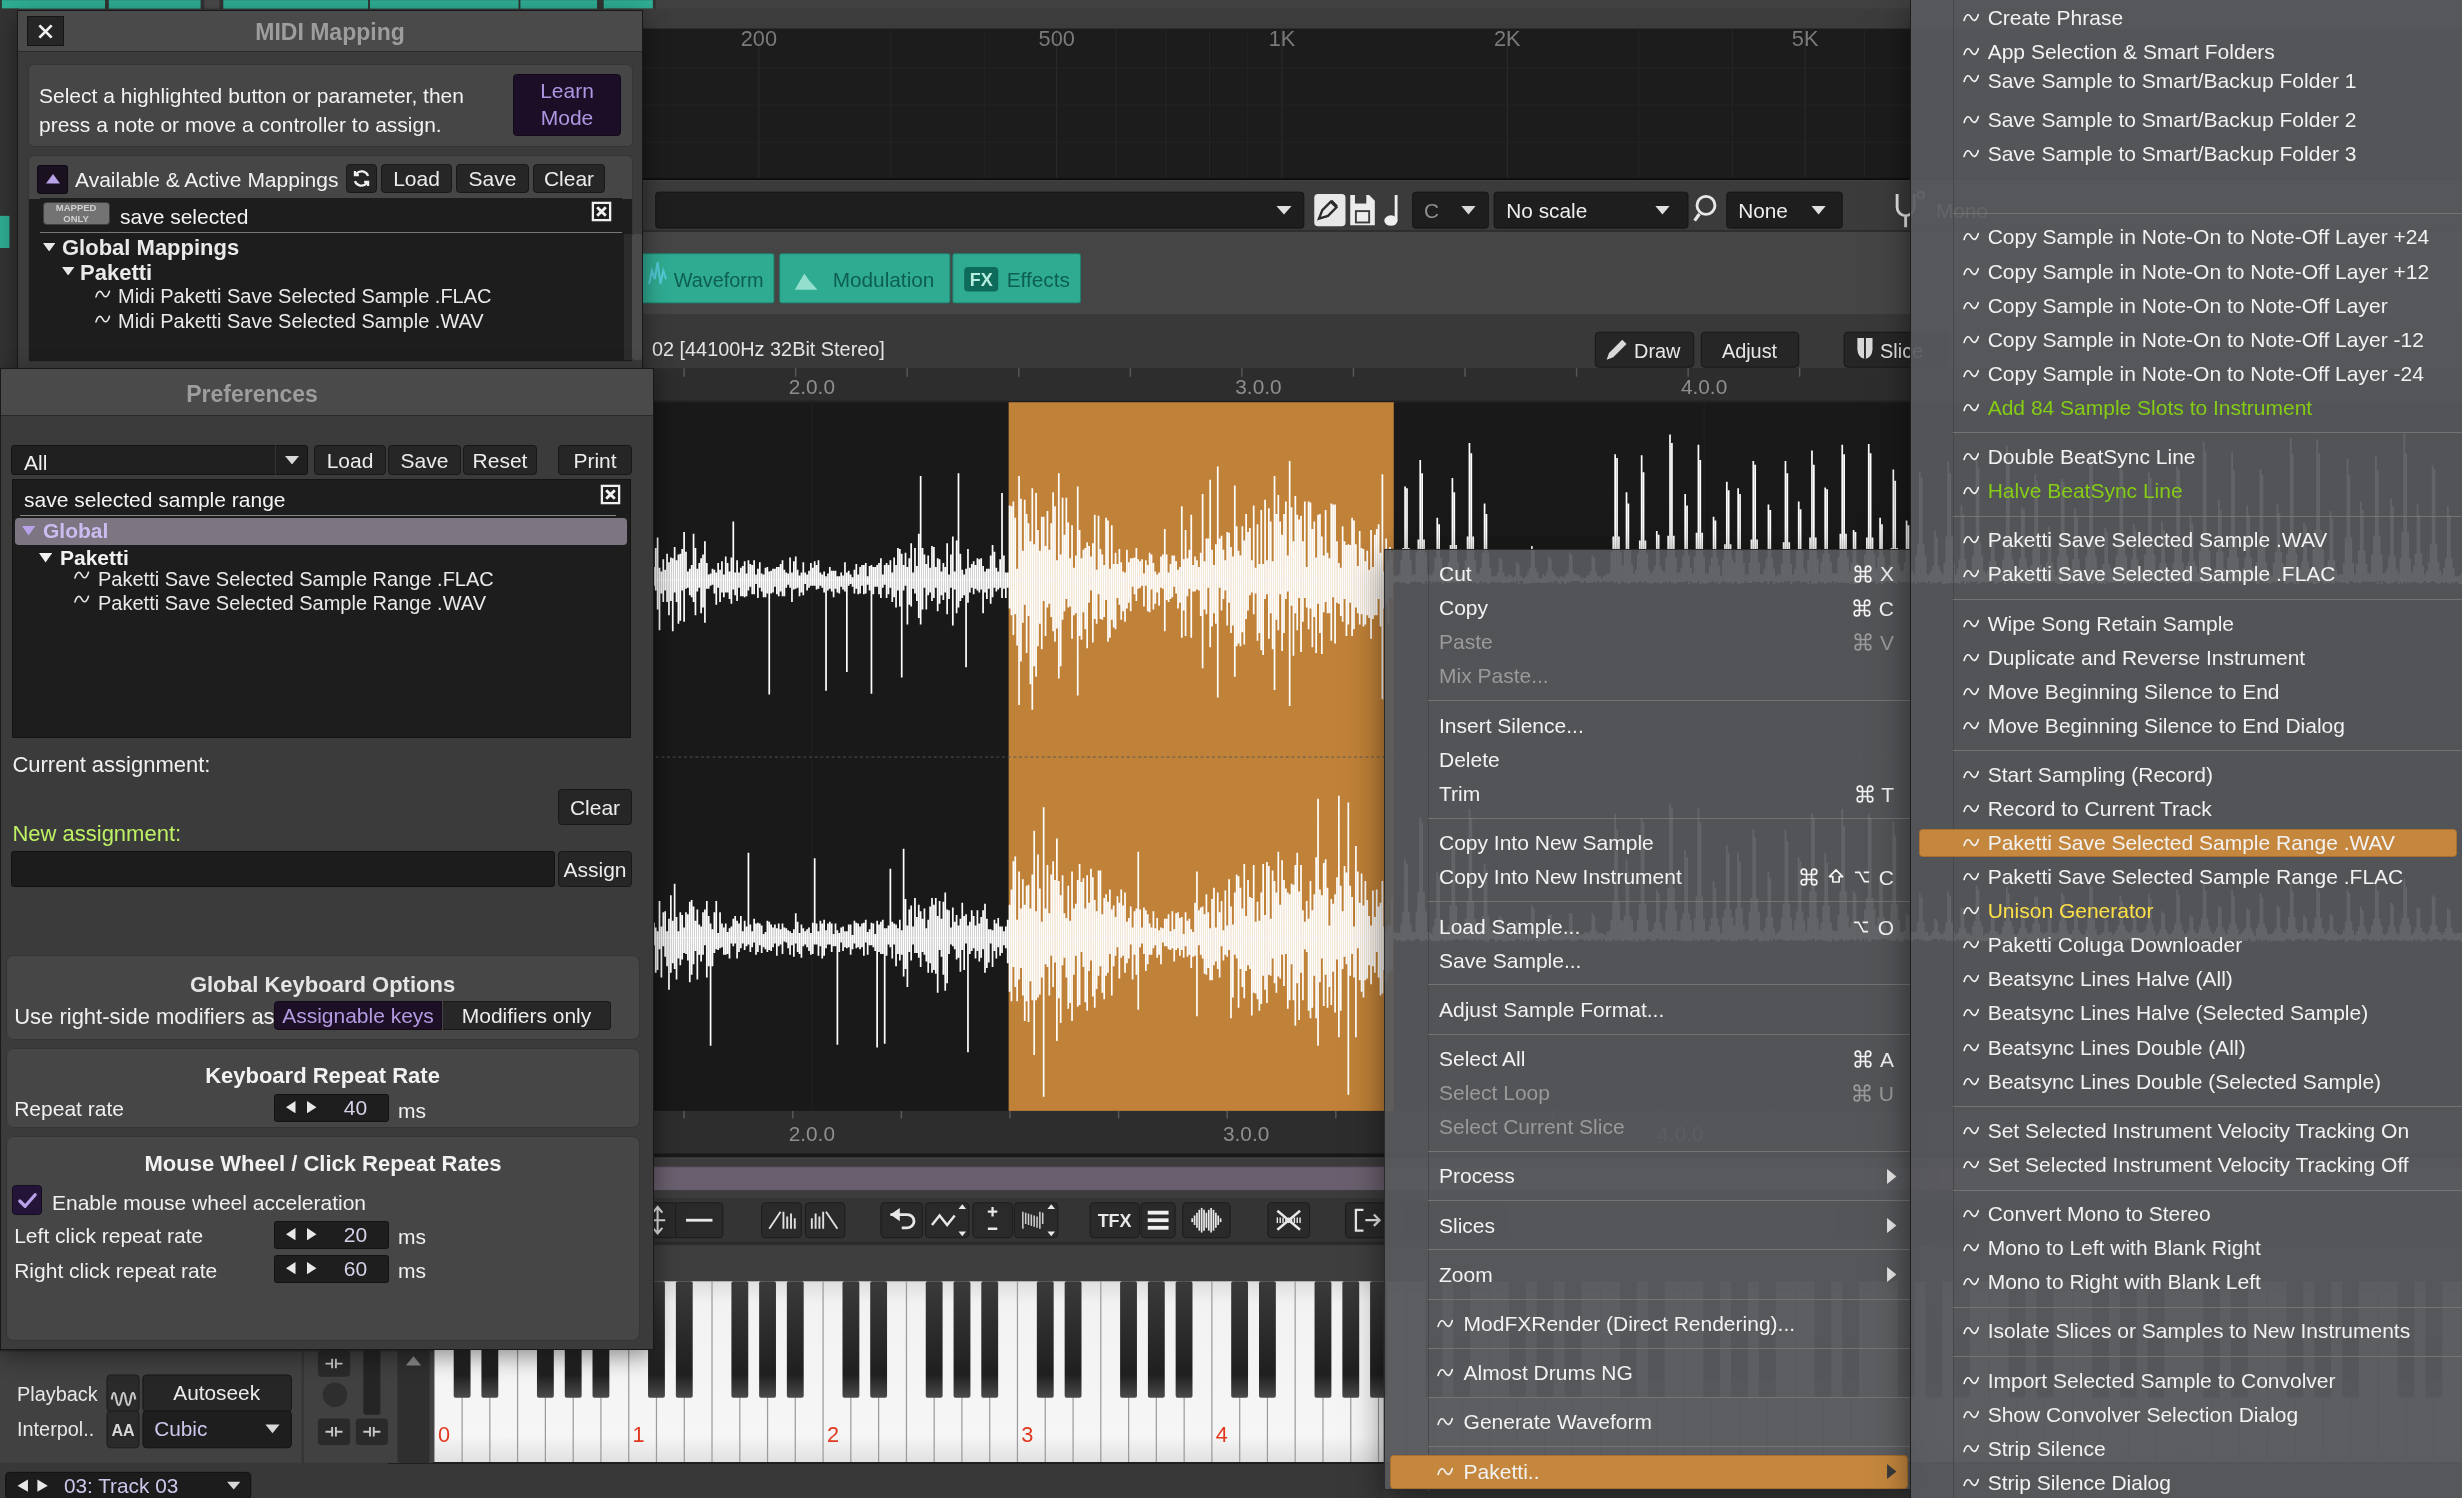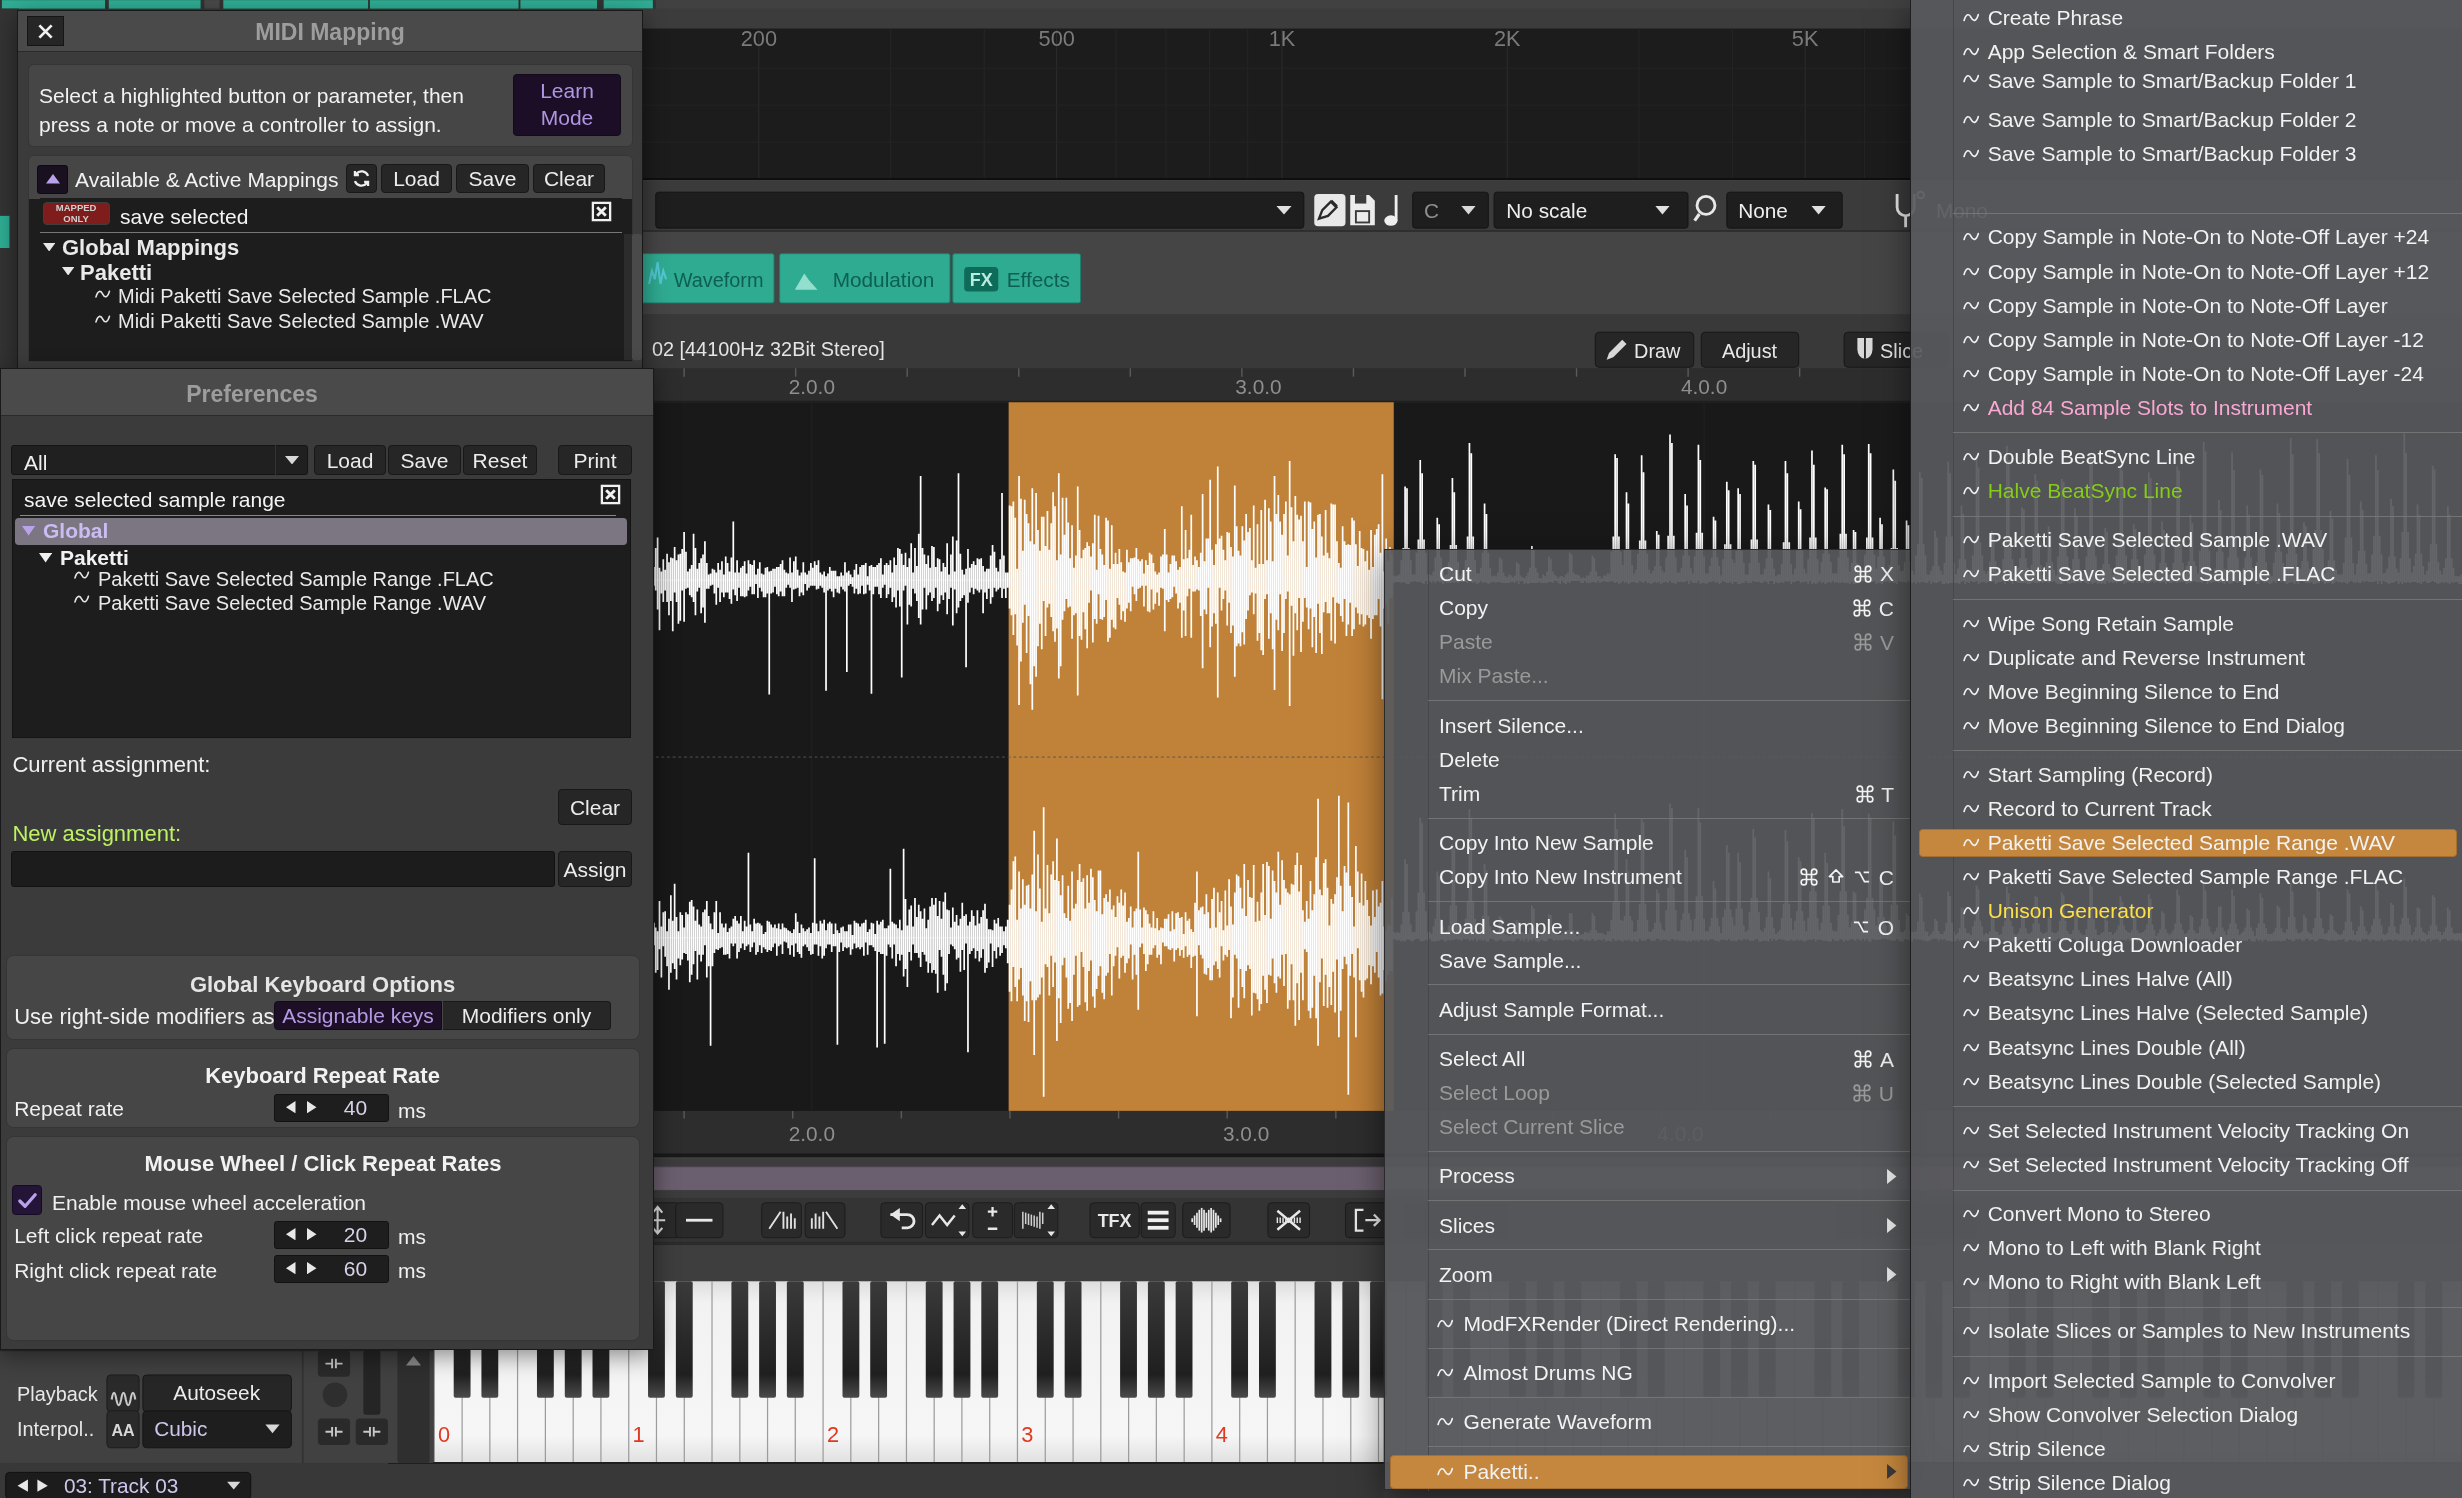--- a/index.html
+++ b/index.html
@@ -420,21 +420,21 @@
         <path d="M4.5 3.5 V8 H9" fill="none" stroke="#f0f0f0" stroke-width="2.6"></path>
         <path d="M4.5 15 A8 8 0 0 0 18 17.5 L19.5 16" fill="none" stroke="#f0f0f0" stroke-width="2.6"></path>
         <path d="M19.5 20.5 V16 H15" fill="none" stroke="#f0f0f0" stroke-width="2.6"></path>
       </svg>
     </div>
     <div class="bt" style="left:363px;top:153px;width:71px;height:29px;font-size:21px">Load</div>
     <div class="bt" style="left:438px;top:153px;width:73px;height:29px;font-size:21px">Save</div>
     <div class="bt" style="left:515px;top:153px;width:72px;height:29px;font-size:21px">Clear</div>
     <div style="position:absolute;left:11.4px;top:188px;width:603px;height:162px;background:#1d1d1d"></div>
     <div style="position:absolute;left:22px;top:187px;width:582px;height:35px;background:#1d1d1d;border-bottom:0.9px solid #777"></div>
-    <div style="position:absolute;left:24.6px;top:191px;width:67px;height:23px;background:#7f1d1d;border:0.9px solid #3e3e3e;border-radius:3.8px;color:#cfcfcf;text-align:center;font-weight:bold;font-size:9.5px;line-height:10.4px;padding-top:0.9px">MAPPED<br>ONLY</div>
+    <div style="position:absolute;left:24.6px;top:191px;width:67px;height:23px;background:#737373;border:0.9px solid #3e3e3e;border-radius:3.8px;color:#cfcfcf;text-align:center;font-weight:bold;font-size:9.5px;line-height:10.4px;padding-top:0.9px">MAPPED<br>ONLY</div>
     <div style="position:absolute;left:102px;top:195px;font-size:21px;color:#f4f4f4;white-space:nowrap;line-height:1">save selected</div>
     <div style="position:absolute;left:572px;top:189px">
       <svg width="23" height="23" viewBox="0 0 24 24" style="display:block">
         <rect x="3" y="3" width="18" height="18" fill="none" stroke="#f0f0f0" stroke-width="2.4"></rect>
         <path d="M7.5 7.5 L16.5 16.5 M16.5 7.5 L7.5 16.5" stroke="#f0f0f0" stroke-width="3"></path>
       </svg>
     </div>
     <div style="position:absolute;left:606px;top:223px;width:8.5px;height:126px;background:#2c2c2c"></div>
     <div style="position:absolute;left:614px;top:223px;width:10.4px;height:126px;background:#4a4a4a;border-radius:1.9px"></div>
     <div style="position:absolute;left:24.6px;top:232px">
@@ -763,21 +763,21 @@
     <div style="position:absolute;left:51px;top:323px;height:34px;display:flex;align-items:center;font-size:21px;color:#f2f2f2;white-space:nowrap"><span style="display:inline-block;margin-right:5.7px">
         <svg width="20" height="20" viewBox="0 0 24 24" style="display:block">
           <path d="M2.5 15 C5 6.5 8.5 6.5 11 11.5 C13.5 16.5 17 16.5 19.5 8" fill="none" stroke="#f2f2f2" stroke-width="2.0" stroke-linecap="round"></path>
         </svg>
       </span>Copy Sample in Note-On to Note-Off Layer -12</div>
     <div style="position:absolute;left:51px;top:357px;height:34px;display:flex;align-items:center;font-size:21px;color:#f2f2f2;white-space:nowrap"><span style="display:inline-block;margin-right:5.7px">
         <svg width="20" height="20" viewBox="0 0 24 24" style="display:block">
           <path d="M2.5 15 C5 6.5 8.5 6.5 11 11.5 C13.5 16.5 17 16.5 19.5 8" fill="none" stroke="#f2f2f2" stroke-width="2.0" stroke-linecap="round"></path>
         </svg>
       </span>Copy Sample in Note-On to Note-Off Layer -24</div>
-    <div style="position:absolute;left:51px;top:391px;height:34px;display:flex;align-items:center;font-size:21px;color:#f9a8d4;white-space:nowrap"><span style="display:inline-block;margin-right:5.7px">
+    <div style="position:absolute;left:51px;top:391px;height:34px;display:flex;align-items:center;font-size:21px;color:#84cc16;white-space:nowrap"><span style="display:inline-block;margin-right:5.7px">
         <svg width="20" height="20" viewBox="0 0 24 24" style="display:block">
           <path d="M2.5 15 C5 6.5 8.5 6.5 11 11.5 C13.5 16.5 17 16.5 19.5 8" fill="none" stroke="#f2f2f2" stroke-width="2.0" stroke-linecap="round"></path>
         </svg>
       </span>Add 84 Sample Slots to Instrument</div>
     <div style="position:absolute;left:42px;top:432px;width:511px;height:0.9px;background:rgba(125,125,125,0.75)"></div>
     <div style="position:absolute;left:51px;top:440px;height:34px;display:flex;align-items:center;font-size:21px;color:#f2f2f2;white-space:nowrap"><span style="display:inline-block;margin-right:5.7px">
         <svg width="20" height="20" viewBox="0 0 24 24" style="display:block">
           <path d="M2.5 15 C5 6.5 8.5 6.5 11 11.5 C13.5 16.5 17 16.5 19.5 8" fill="none" stroke="#f2f2f2" stroke-width="2.0" stroke-linecap="round"></path>
         </svg>
       </span>Double BeatSync Line</div>

